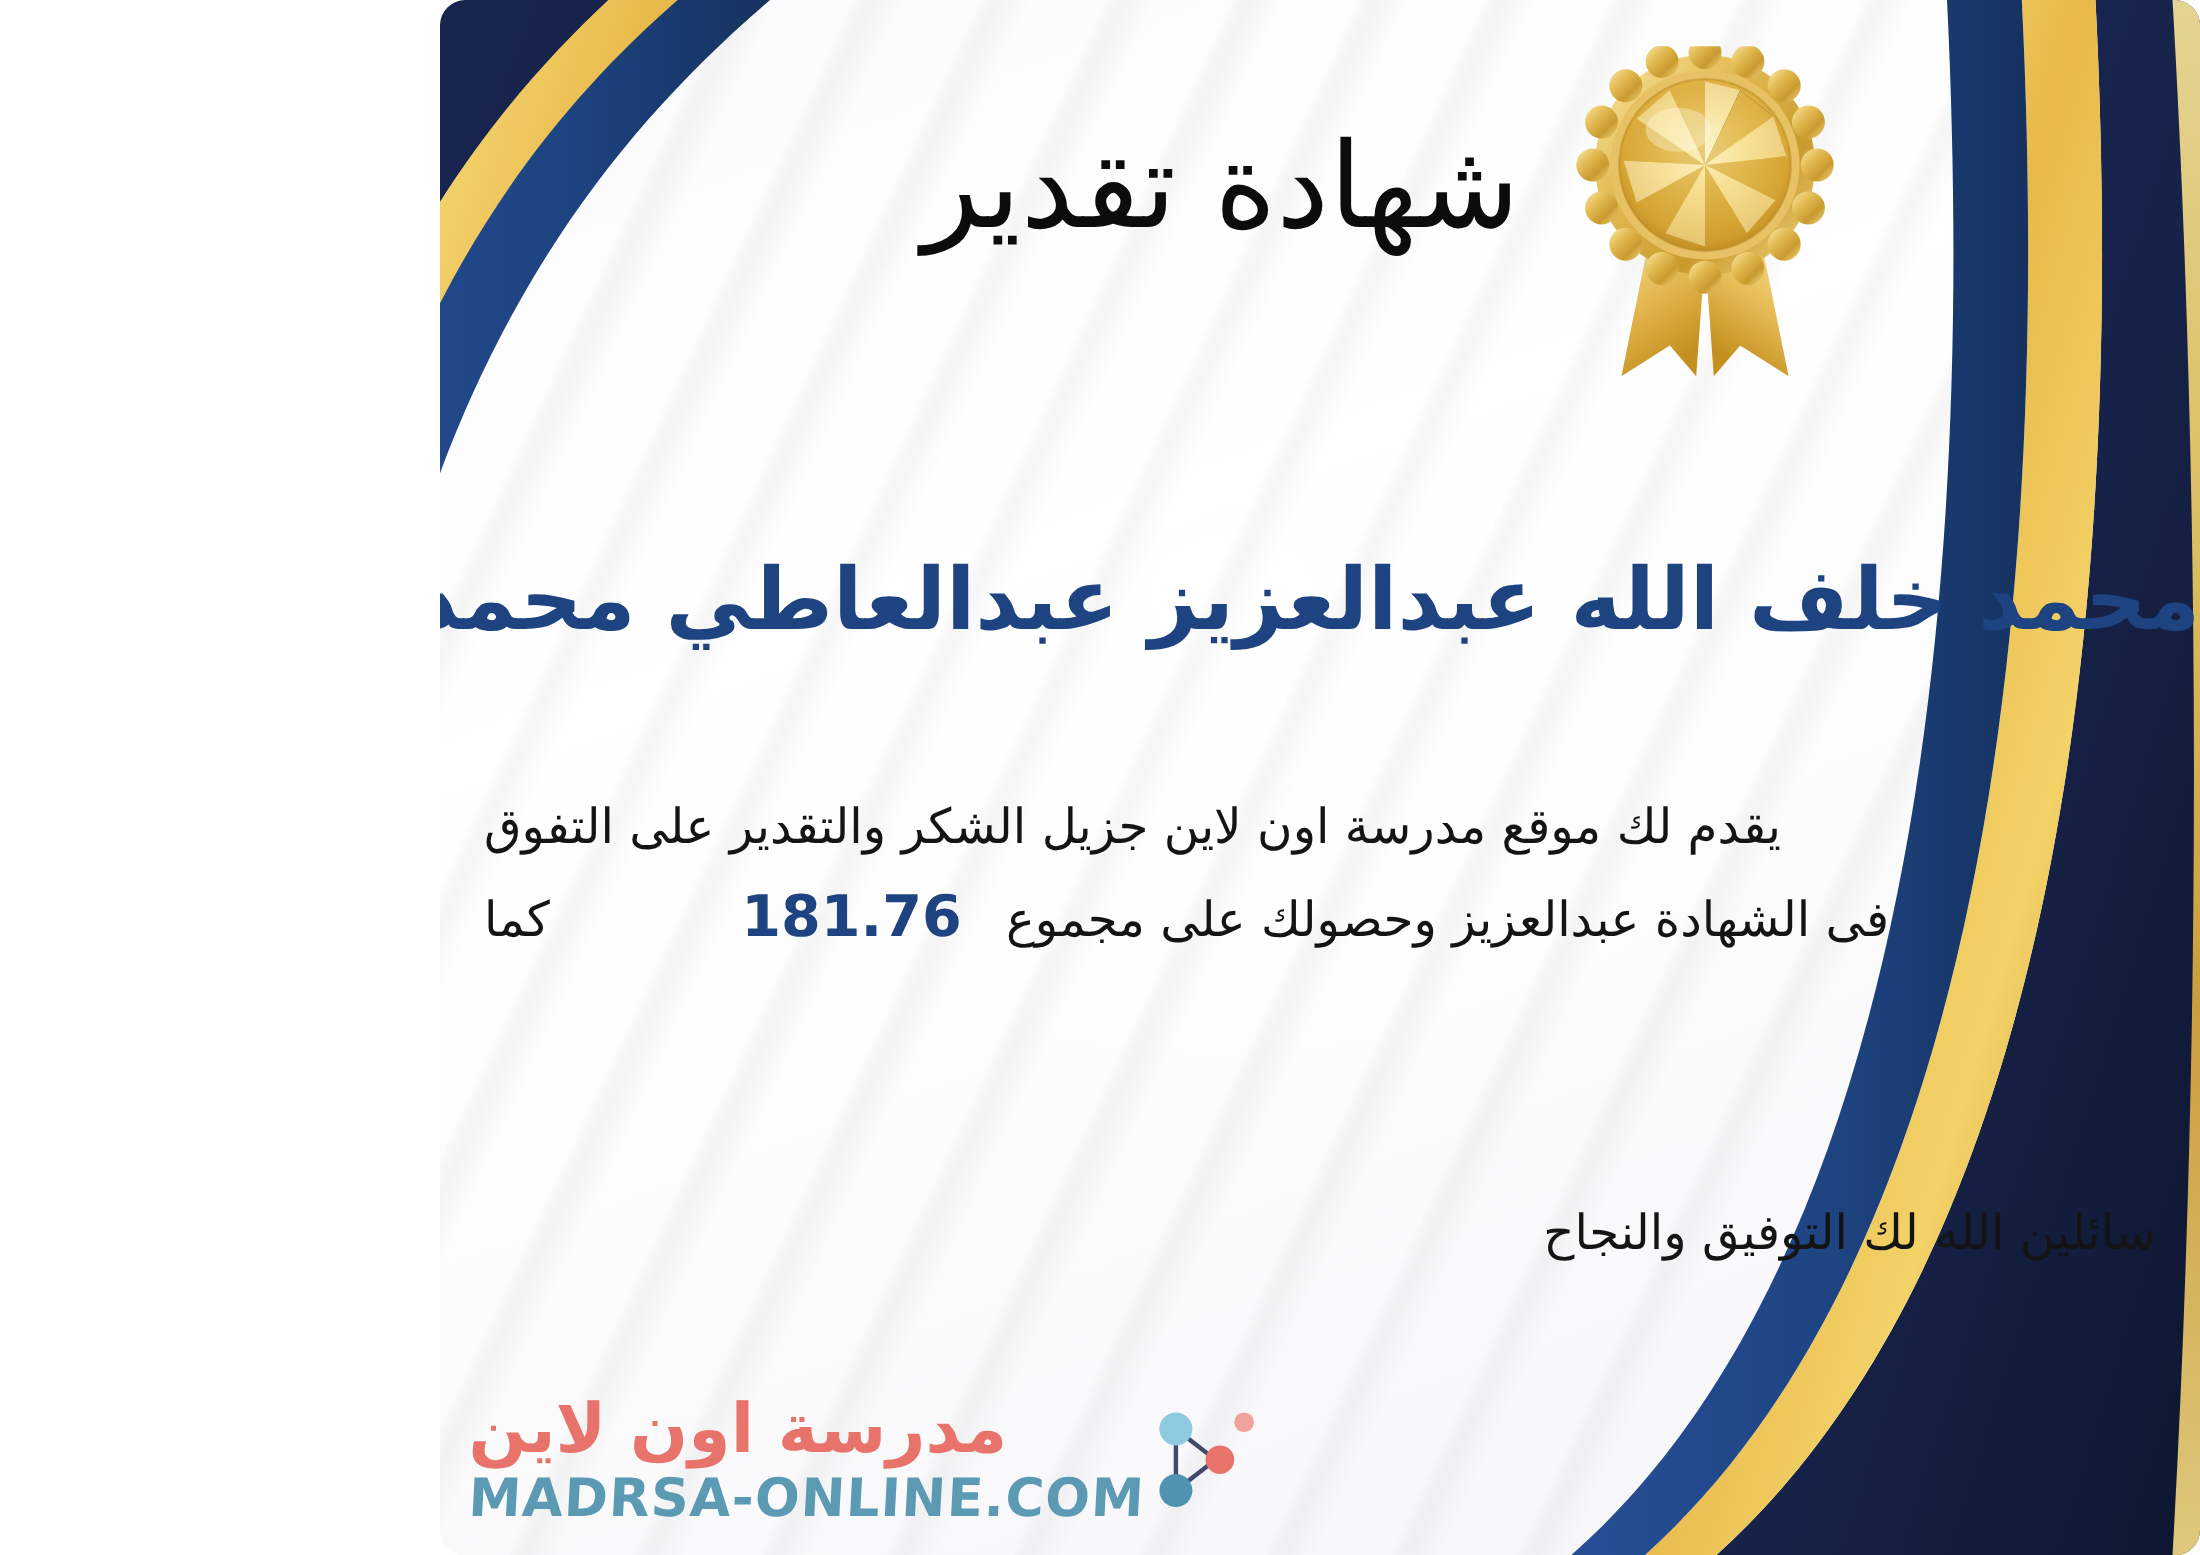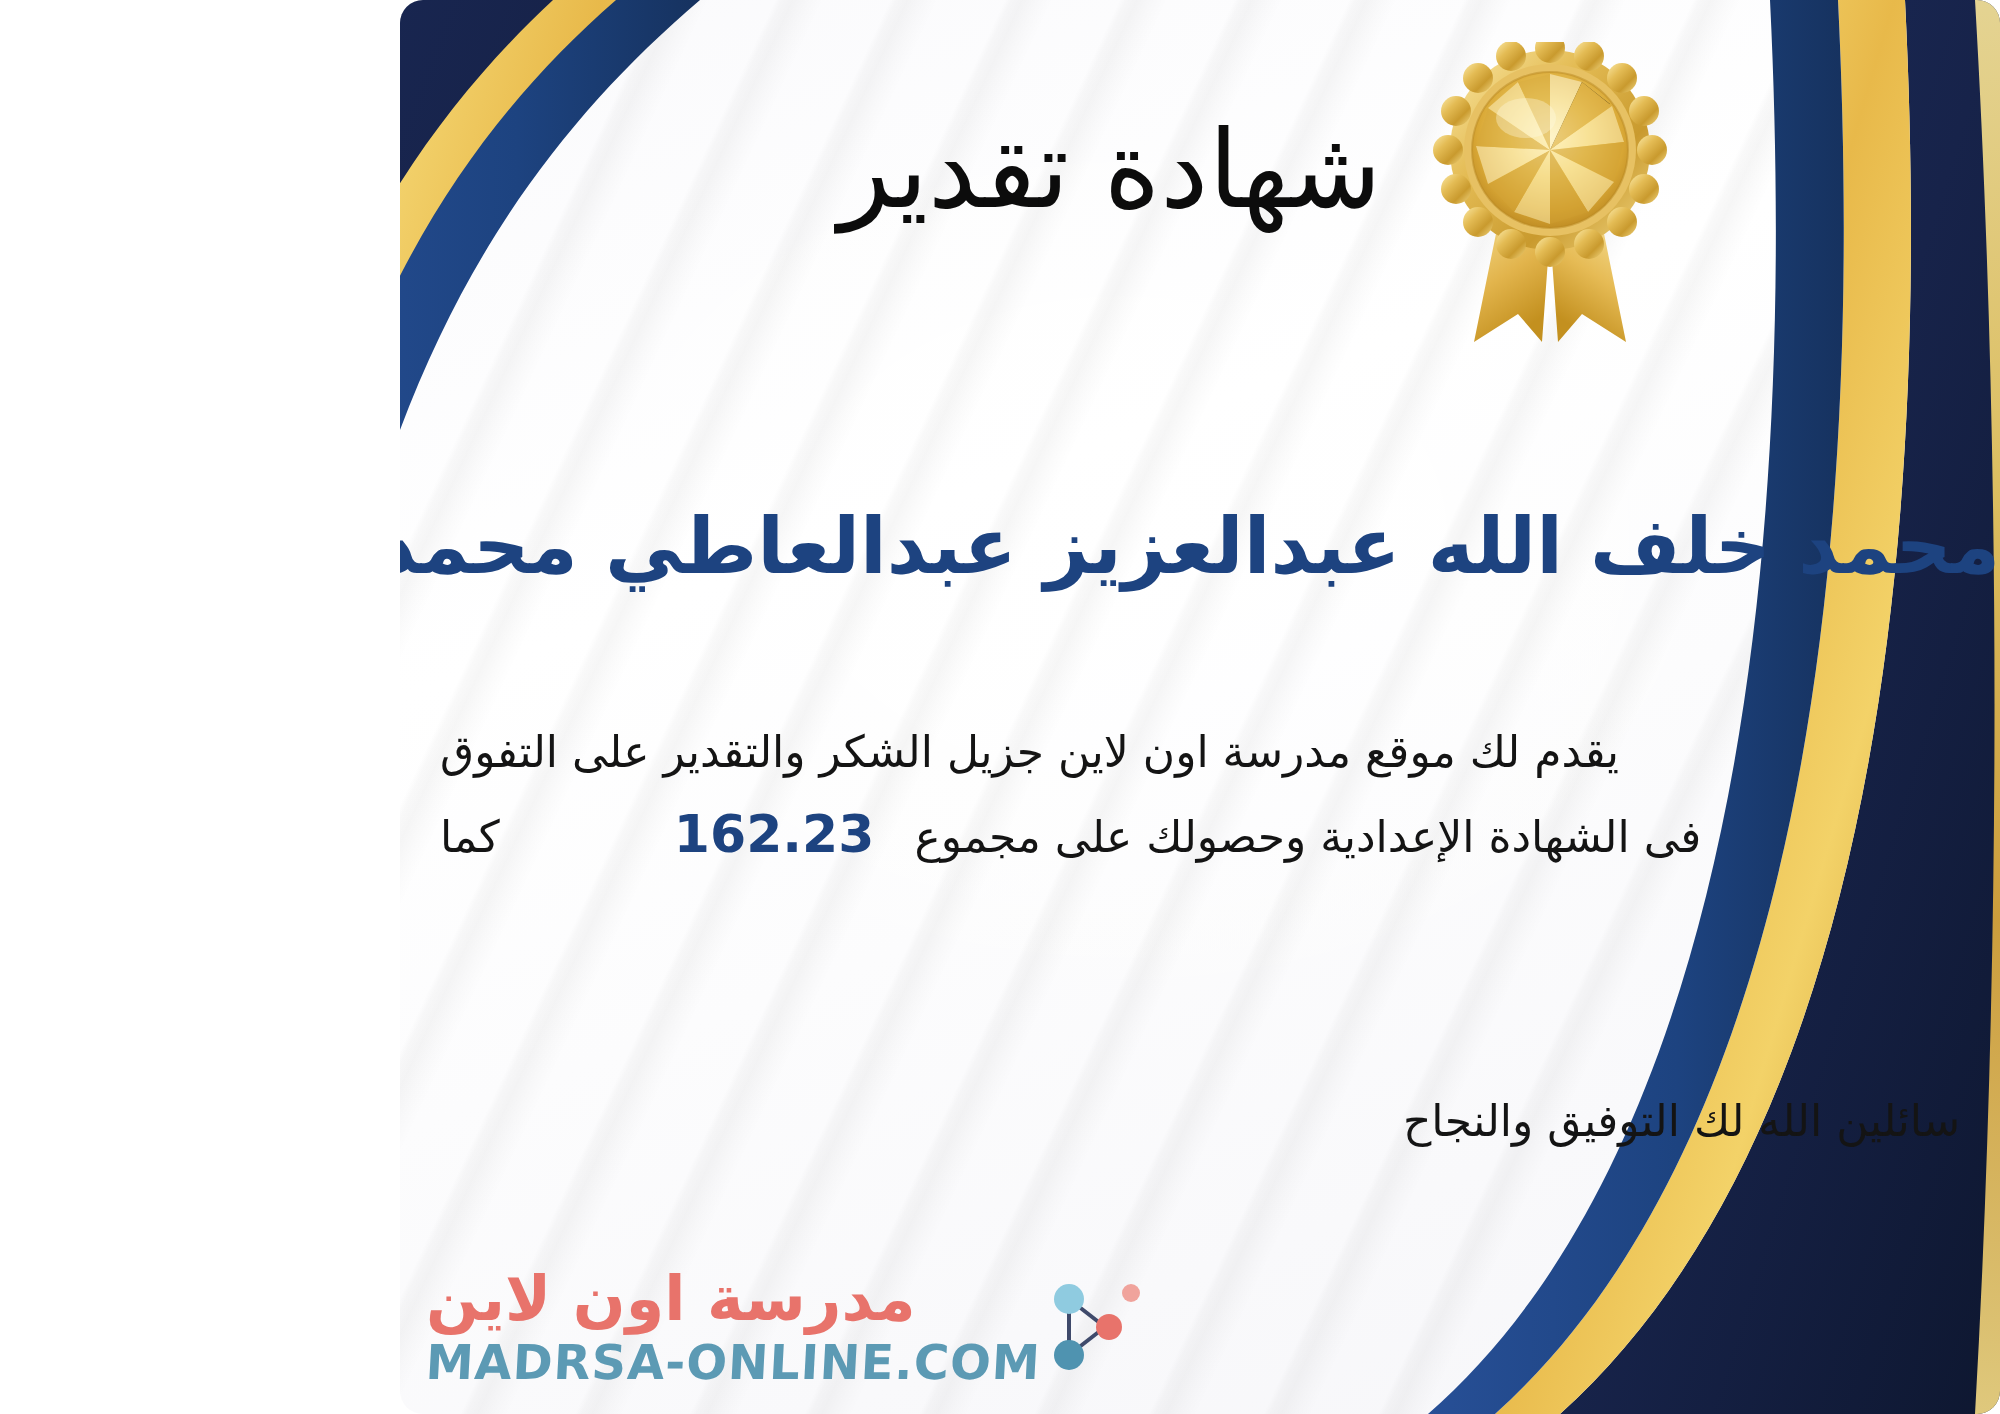--- a/index.html
+++ b/index.html
@@ -328,22 +328,22 @@
 
   <div class="content">
 
     <div class="cert-title">شهادة تقدير</div>
 
     <div class="recipient-name">محمد خلف الله عبدالعزيز عبدالعاطي محمد</div>
 
     <div class="body-block">
       <span class="body-line">يقدم لك موقع مدرسة اون لاين جزيل الشكر  والتقدير على التفوق</span>
       <span class="body-line">
-        <span>فى الشهادة الإعدادية وحصولك على مجموع</span>
-        <span class="score-value">162.23</span>
+        <span>فى الشهادة عبدالعزيز وحصولك على مجموع</span>
+        <span class="score-value">181.76</span>
         <span class="gap-wide"></span>
         <span>كما</span>
       </span>
     </div>
 
     <div class="closing-line">سائلين الله لك التوفيق  والنجاح</div>
   </div>
 
   <div class="brand-logo">
     <div class="brand-text">

